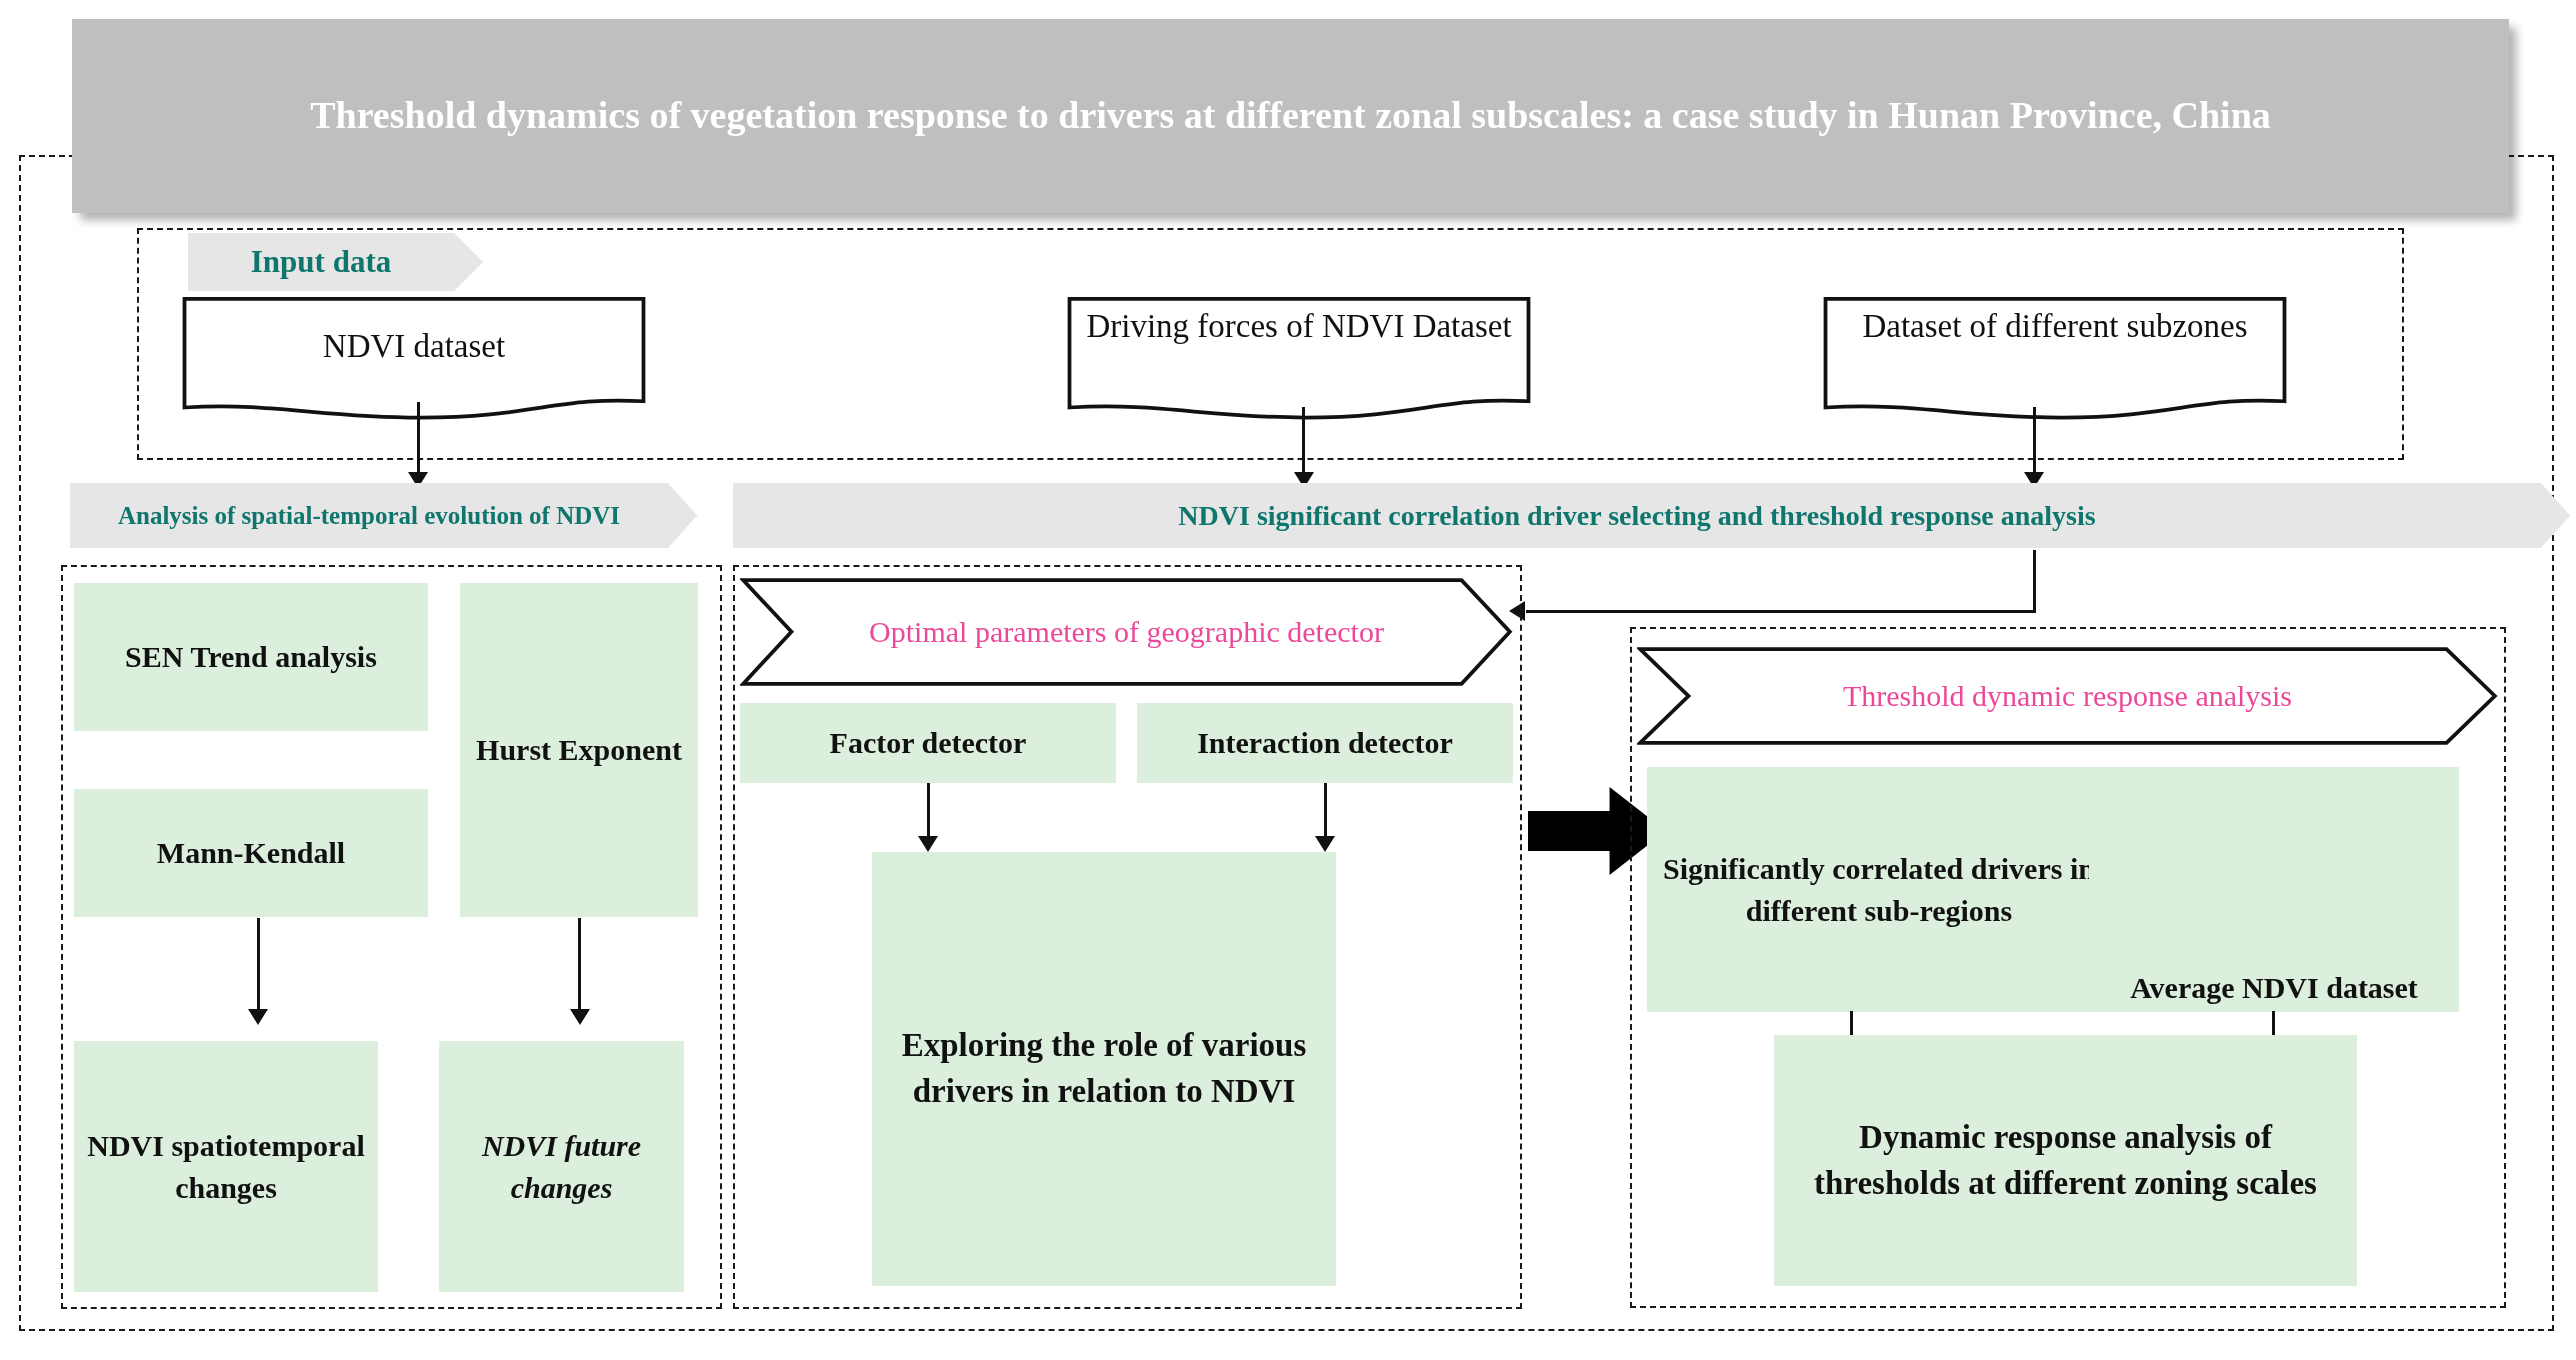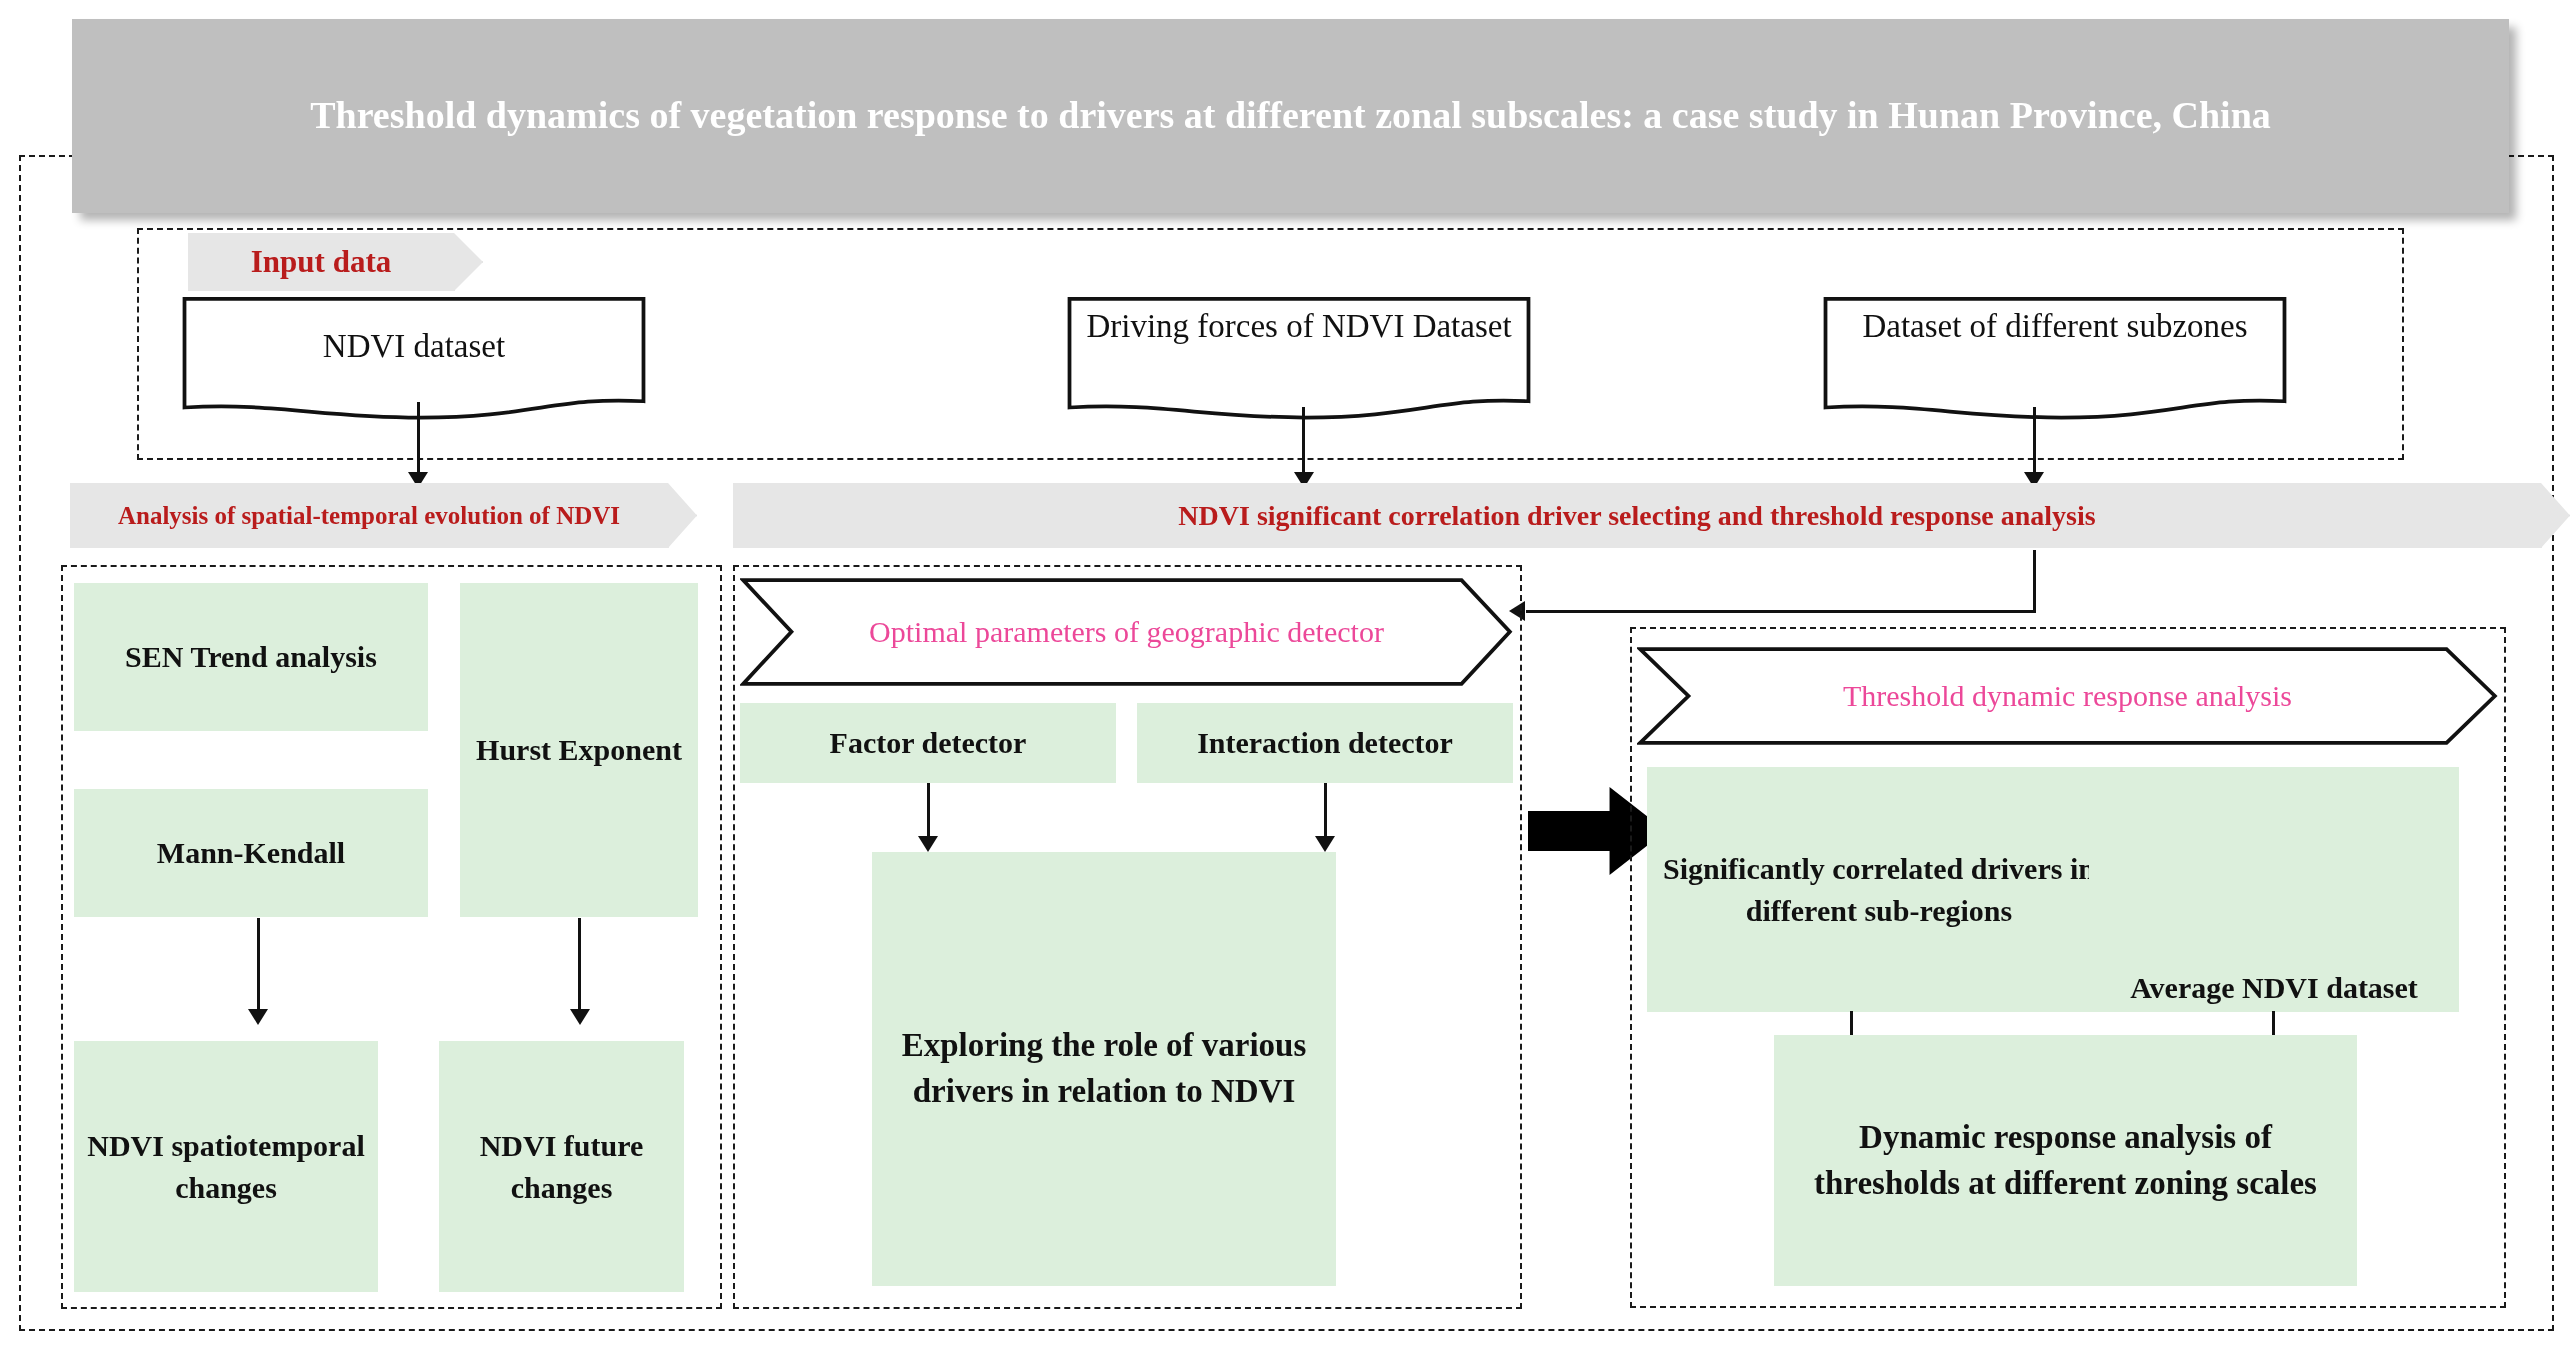--- a/index.html
+++ b/index.html
@@ -30,21 +30,21 @@
   }
 
   
   .banner{
     position:absolute;
     background:#e6e6e6;
     box-shadow:5px 5px 6.3px rgba(0,0,0,0.22);
     display:flex;align-items:center;justify-content:center;
     text-align:center;
     font-weight:bold;
-    color:#b91c1c;
+    color:#0f766e;
     box-sizing:border-box;
   }
   .banner.arrowR{
     clip-path:polygon(0 0, calc(100% - 29px) 0, 100% 50%, calc(100% - 29px) 100%, 0 100%);
     padding-right:29px;
   }
 
   
   .ribbon{
     position:absolute;
@@ -169,21 +169,21 @@
   <div class="vline" style="left:257px;top:918px;height:100px;"></div>
   <div class="arrowdown" style="left:248px;top:1009px;"></div>
 
   <div class="vline" style="left:578px;top:918px;height:100px;"></div>
   <div class="arrowdown" style="left:570px;top:1009px;"></div>
 
   <div class="gbox" style="left:74px;top:1041px;width:304px;height:251px;font-size:30px;">
     <span>NDVI spatiotemporal changes</span>
   </div>
 
-  <div class="gbox" style="left:439px;top:1041px;width:245px;height:251px;font-size:30px;">
+  <div class="gbox" style="left:439px;top:1041px;width:245px;height:251px;font-size:30px;font-style:italic;">
     <span>NDVI future changes</span>
   </div>
 
   <div class="dashed" style="left:733px;top:565px;width:789px;height:744px;"></div>
 
   <div class="ribbon" style="left:740px;top:577px;width:773px;height:110px;font-size:30px;">
     <svg viewBox="0 0 1232 175" preserveAspectRatio="none">
       <path d="M5 5 L1150 5 L1227 87 L1150 170 L5 170 L82 87 Z" fill="#ffffff" stroke="#111111" stroke-width="6"></path>
     </svg>
     <div class="rtxt">Optimal parameters of geographic detector</div>

